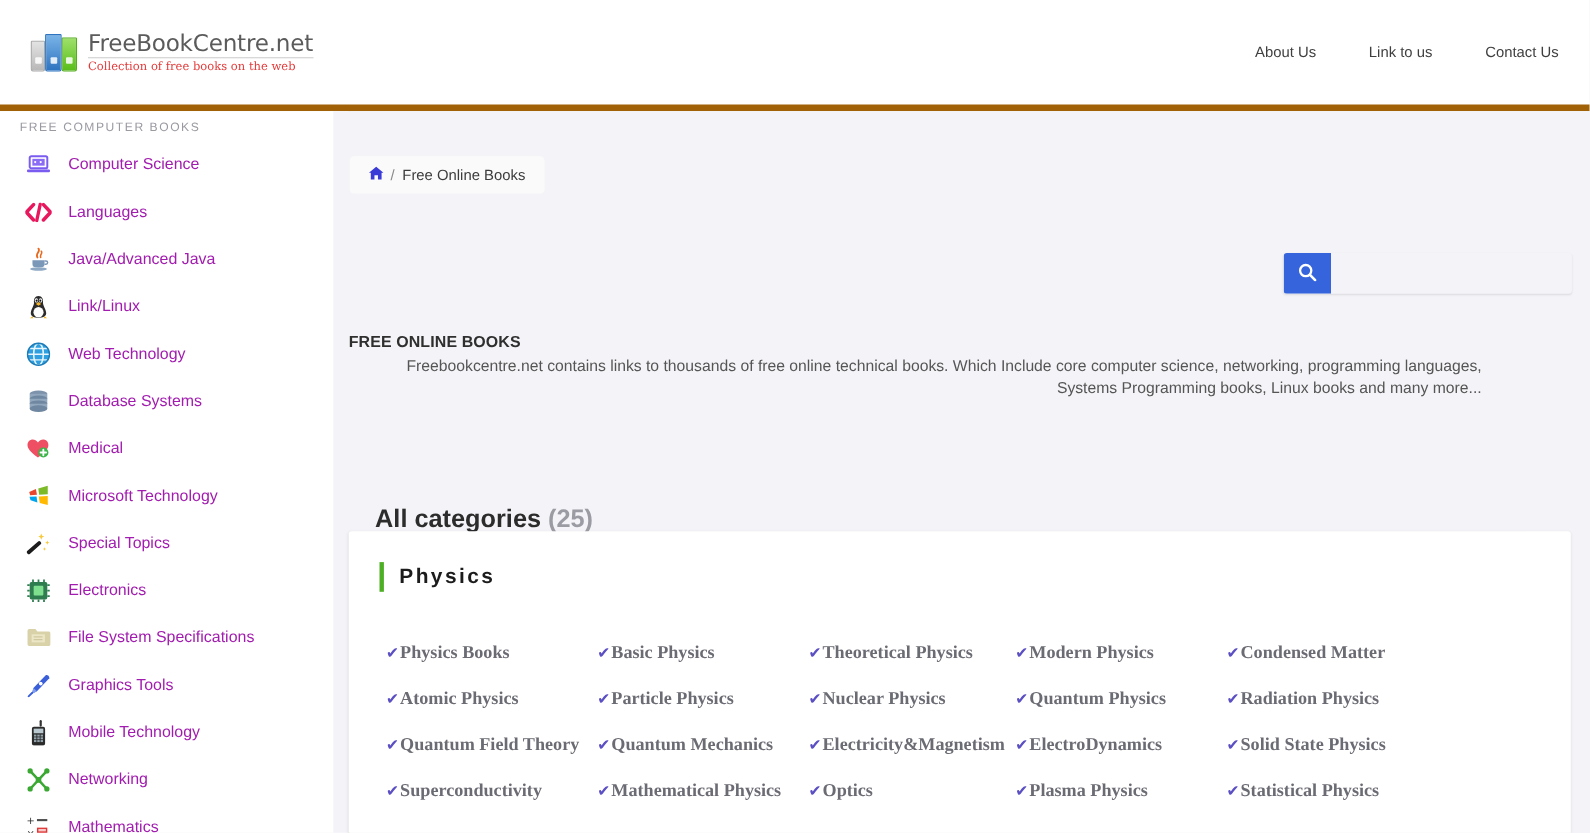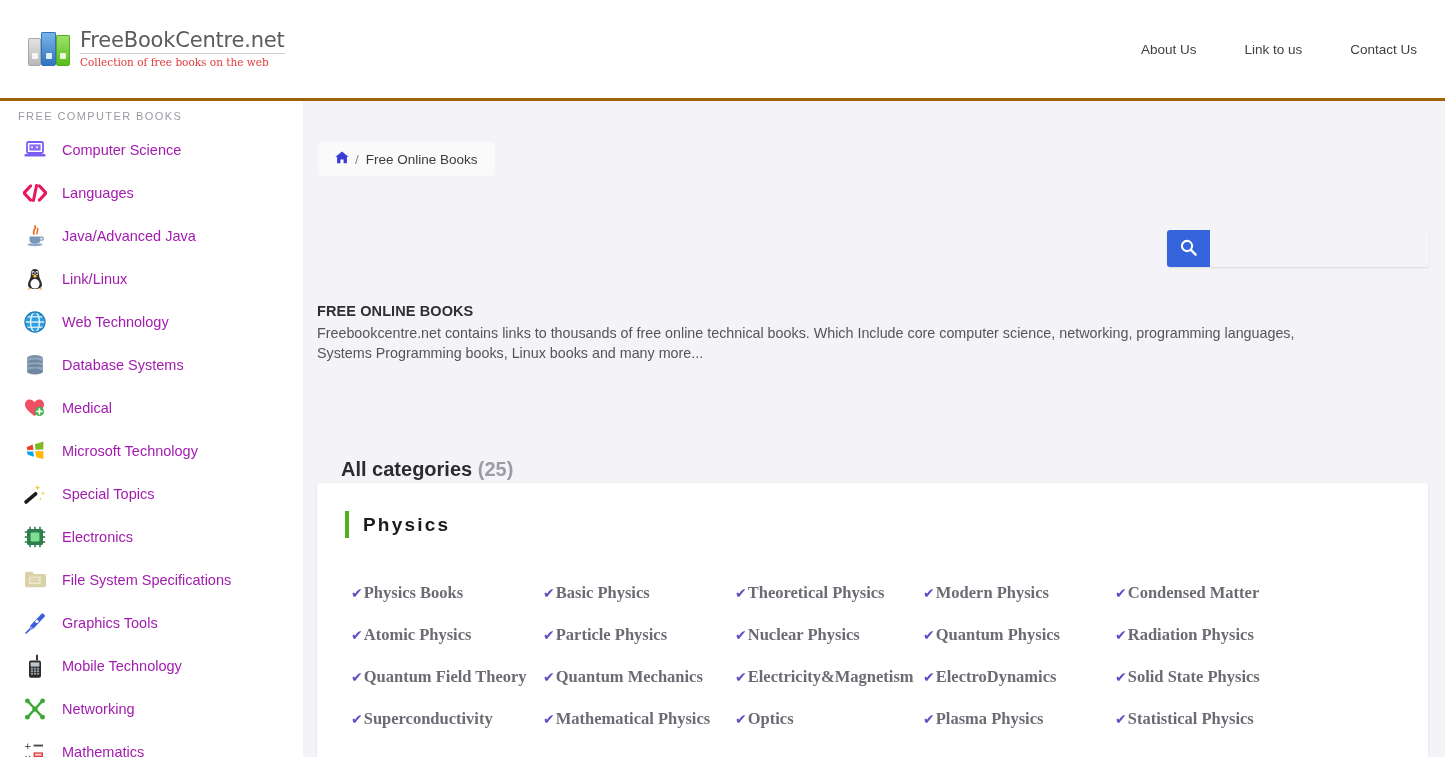--- a/index.html
+++ b/index.html
@@ -16,21 +16,21 @@
     color: #444;
   }
 
   
   .header {
     position: absolute;
     top: 0; left: 0;
     width: 1445px;
     height: 101px;
     background: #ffffff;
-    border-bottom: 3px solid #a16207;
+    border-bottom: 6px solid #a16207;
     display: flex;
     align-items: center;
     justify-content: space-between;
   }
 
   .brand {
     display: flex;
     align-items: center;
     margin-left: 28px;
     text-decoration: none;
@@ -190,26 +190,27 @@
     font-size: 14.5px;
     font-weight: bold;
     color: #2f2f2f;
     letter-spacing: 0.1px;
     margin-bottom: 4px;
   }
   .intro-body {
     font-size: 14.3px;
     color: #555;
     line-height: 20px;
+    text-align: right;
   }
 
   .all-cats {
     position: absolute;
     top: 357px; left: 38px;
-    font-size: 20px;
+    font-size: 23px;
     font-weight: bold;
     color: #2c2c2c;
   }
   .all-cats .count { color: #9b9ba3; font-weight: bold; }
 
   .card {
     position: absolute;
     top: 382px; left: 14px;
     width: 1111px;
     height: 290px;

